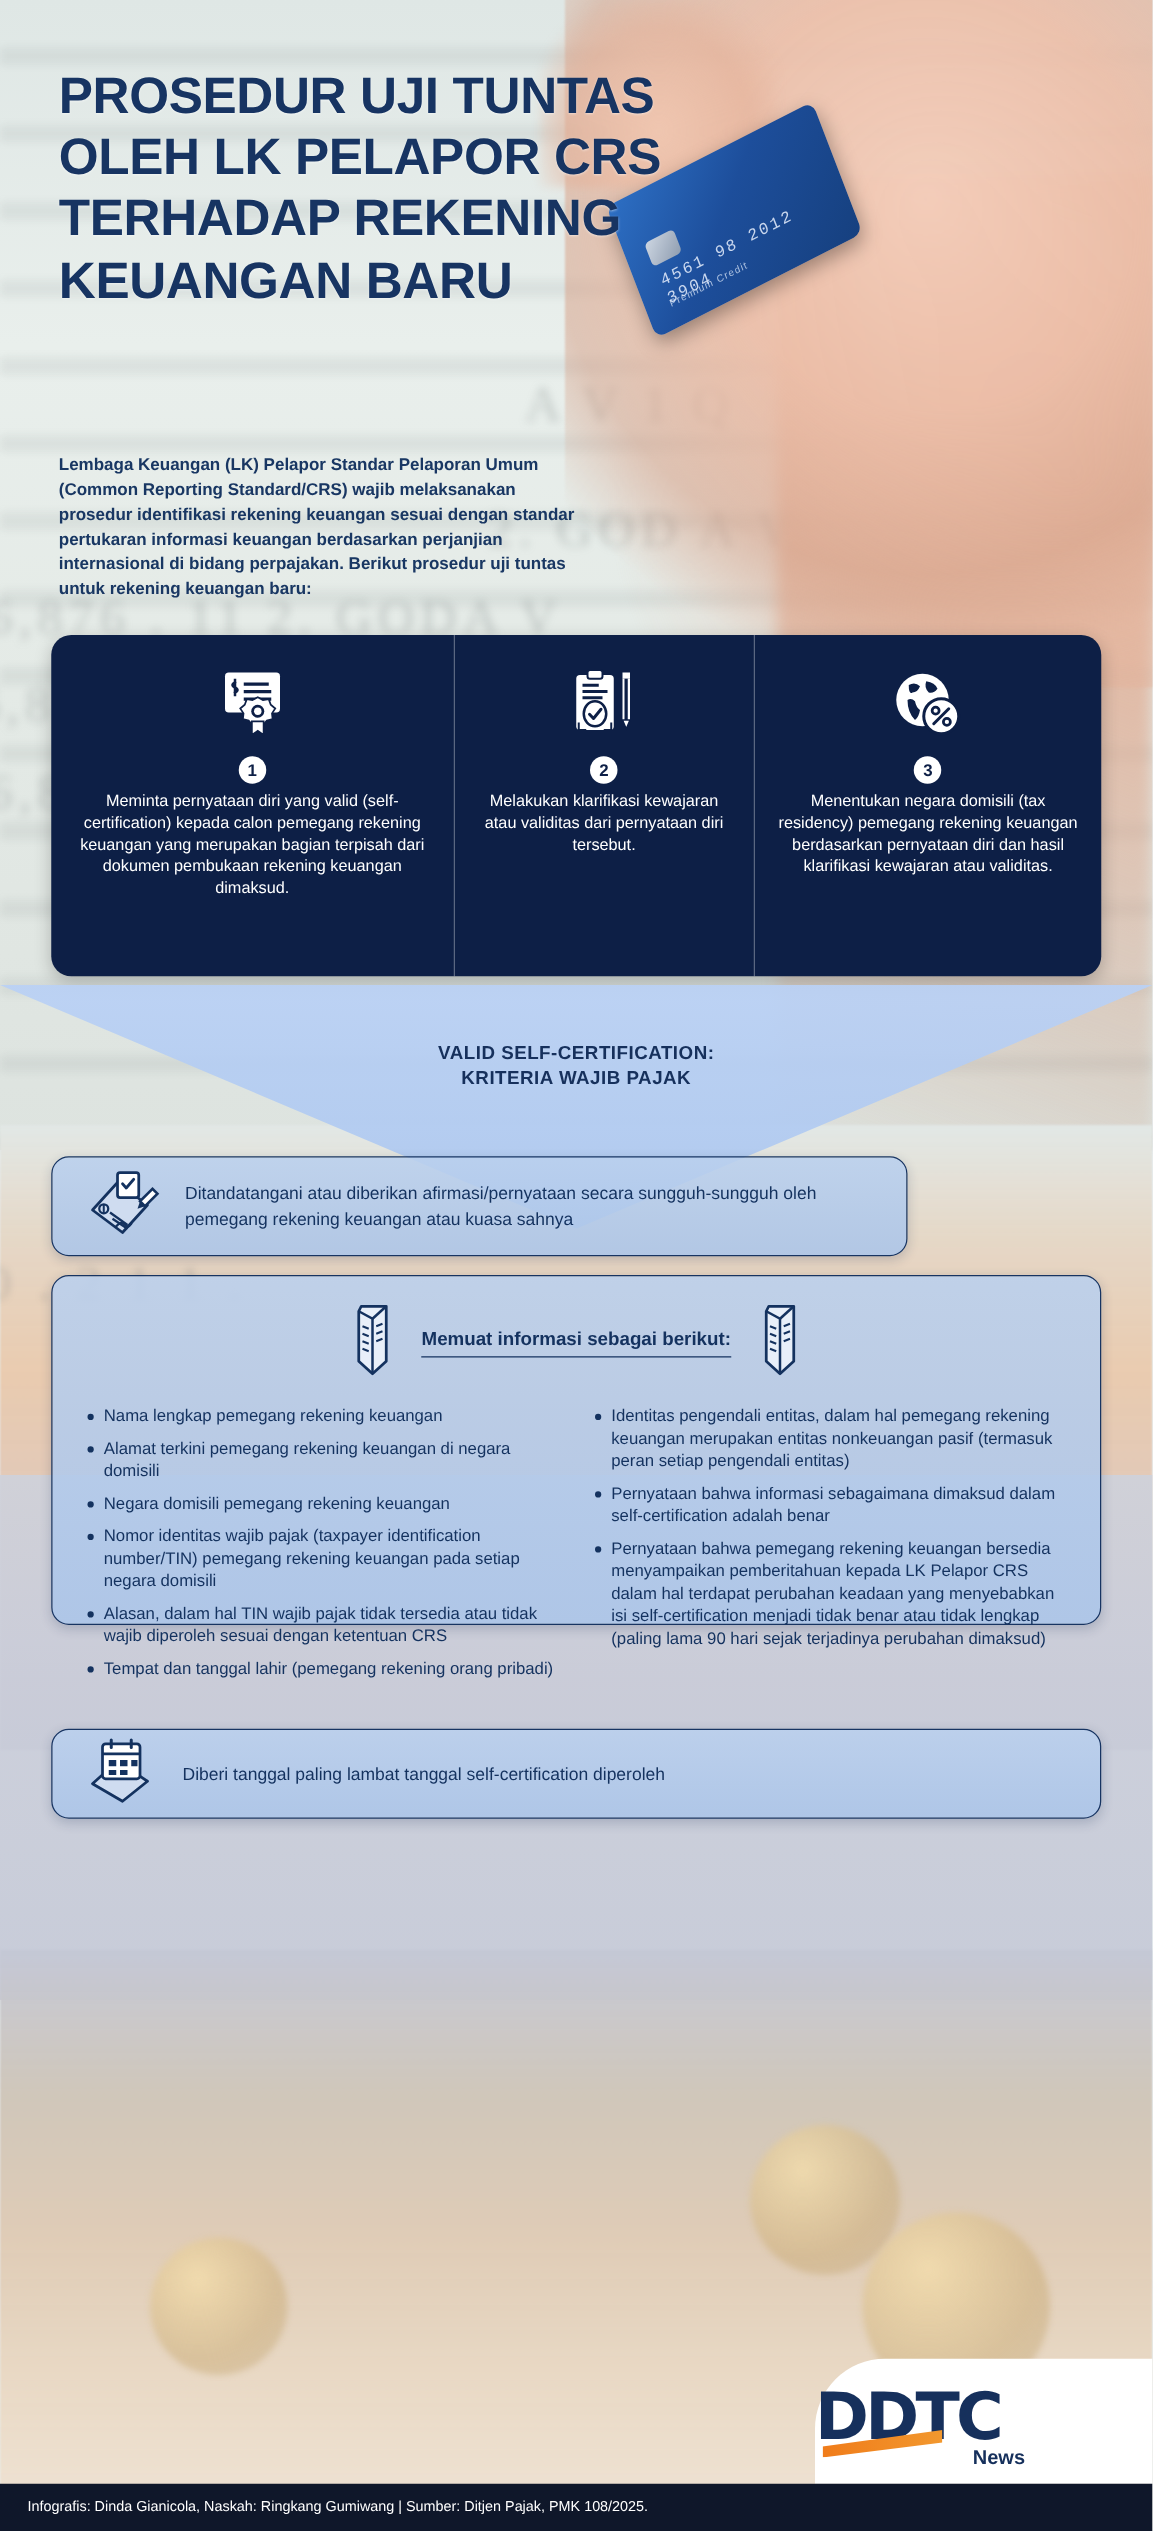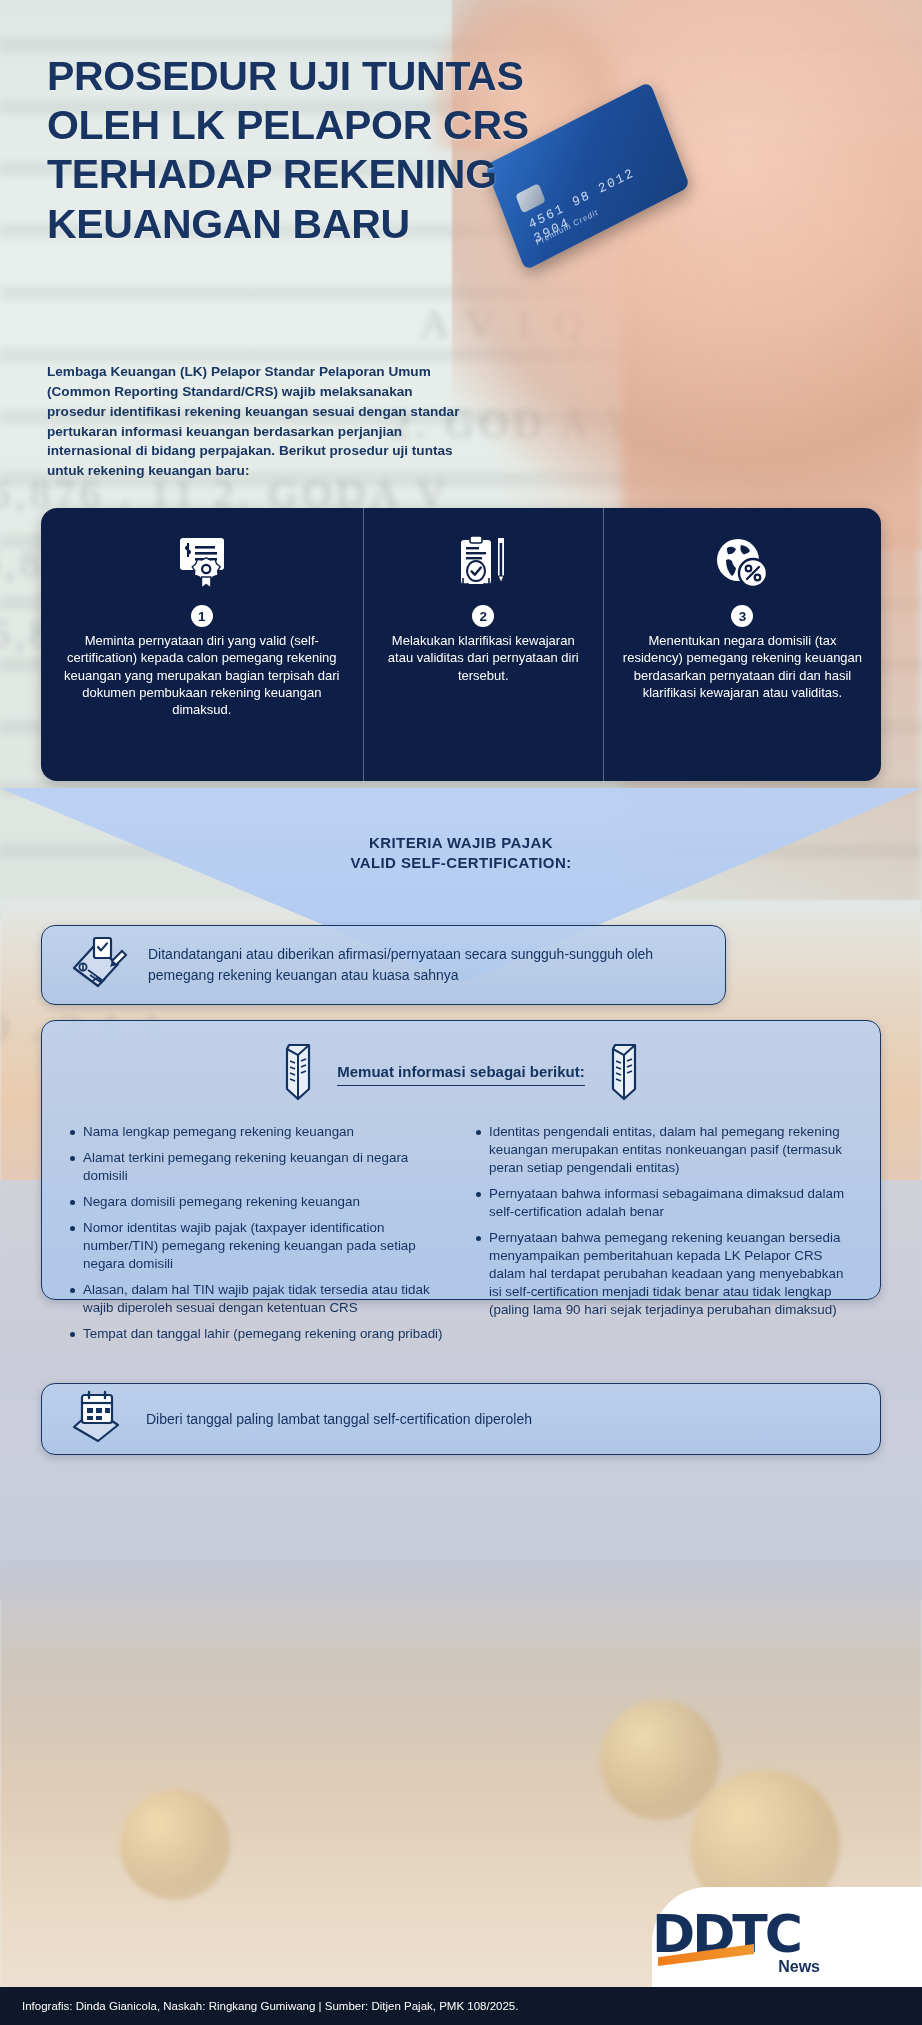--- a/index.html
+++ b/index.html
@@ -337,22 +337,22 @@
       </div>
       <div class="dnum">3</div>
       <div class="dtext">Menentukan negara domisili (tax residency) pemegang rekening keuangan berdasarkan pernyataan diri dan hasil klarifikasi kewajaran atau validitas.</div>
     </div>
 
   </div>
 
   <div class="arrow-wrap">
     <div class="arrow-shape"></div>
     <div class="arrow-label">
+      <div>VALID SELF-CERTIFICATION:</div>
       <div>KRITERIA WAJIB PAJAK</div>
-      <div>VALID SELF-CERTIFICATION:</div>
     </div>
   </div>
 
   <div class="panel panel-a">
     <div>
       <svg width="62" height="58" viewBox="0 0 62 58" fill="none">
         <path d="M6 34 L26 12 L50 30 L30 52 Z" fill="#cfdcf0" stroke="#14325f" stroke-width="2.2" stroke-linejoin="round"></path>
         <circle cx="15" cy="33" r="3.6" fill="none" stroke="#14325f" stroke-width="1.8"></circle>
         <path d="M15 29.5 v7" stroke="#14325f" stroke-width="1.6"></path>
         <path d="M20 36 l14 10" stroke="#14325f" stroke-width="1.8"></path>

